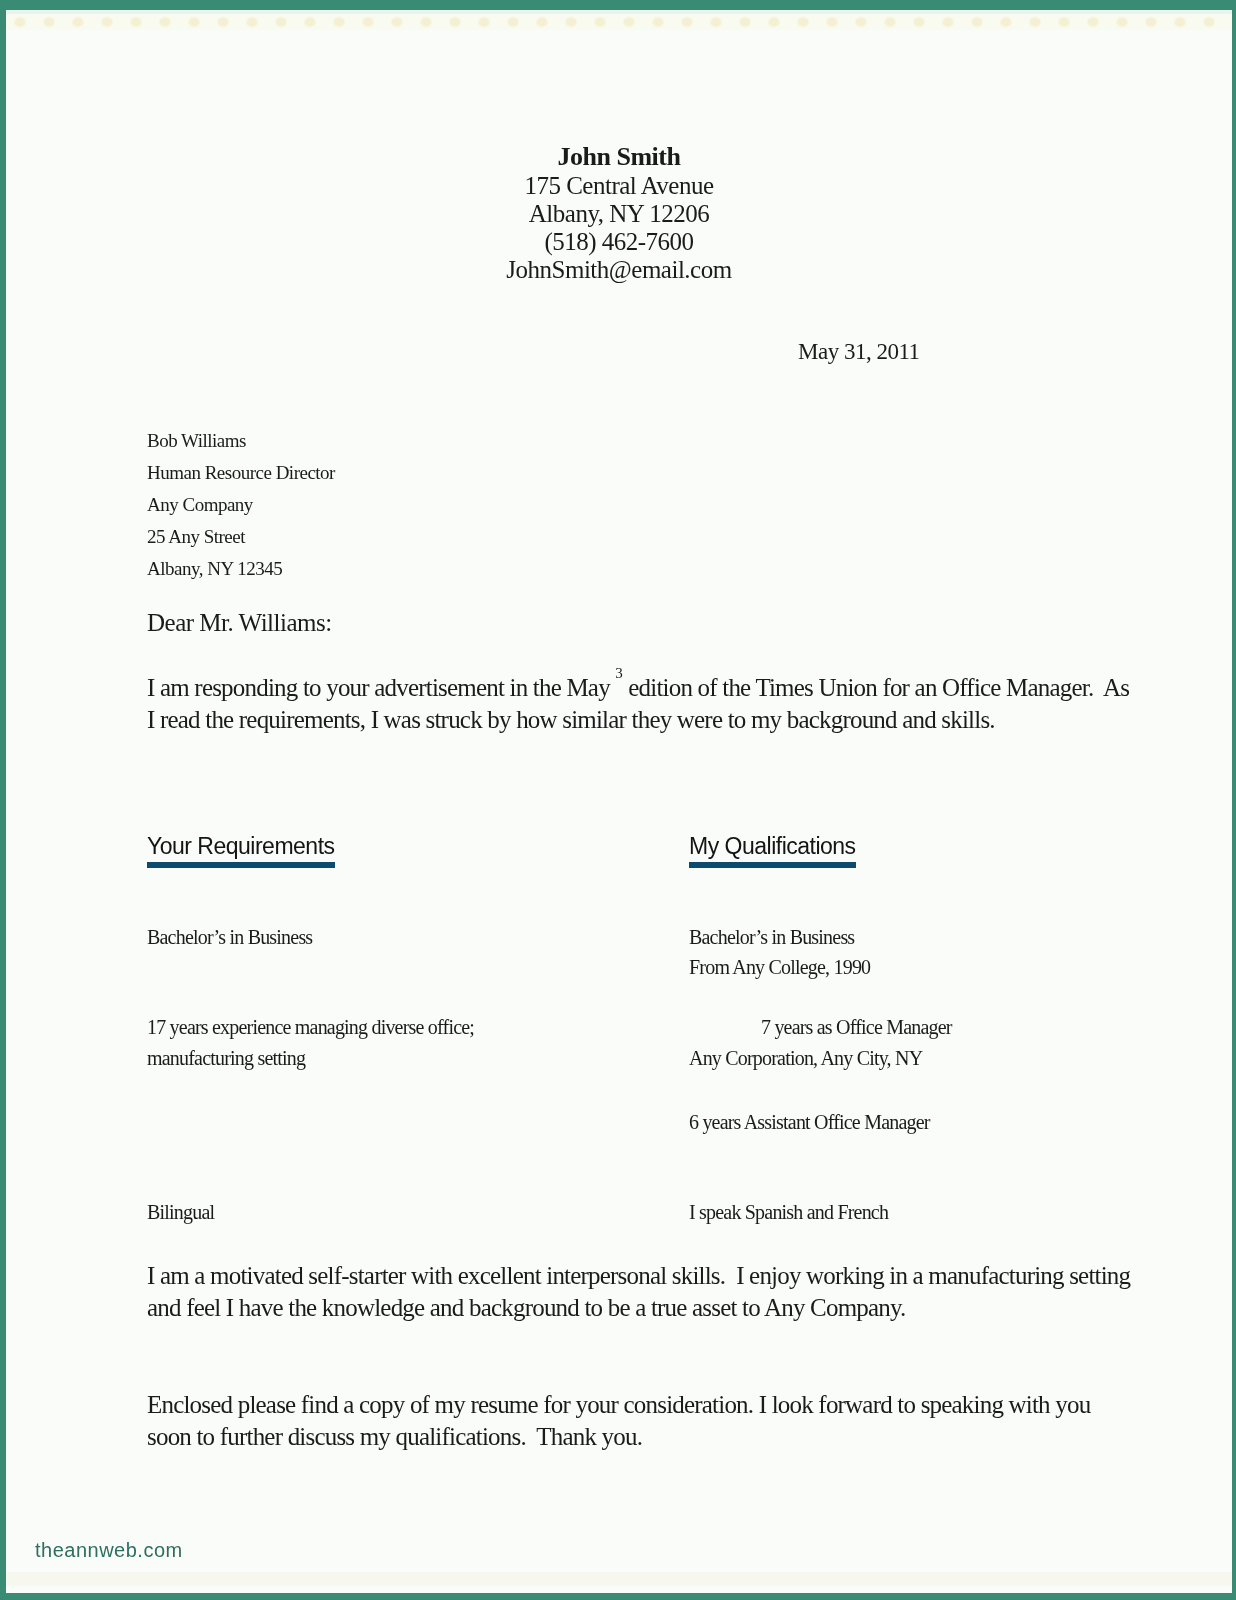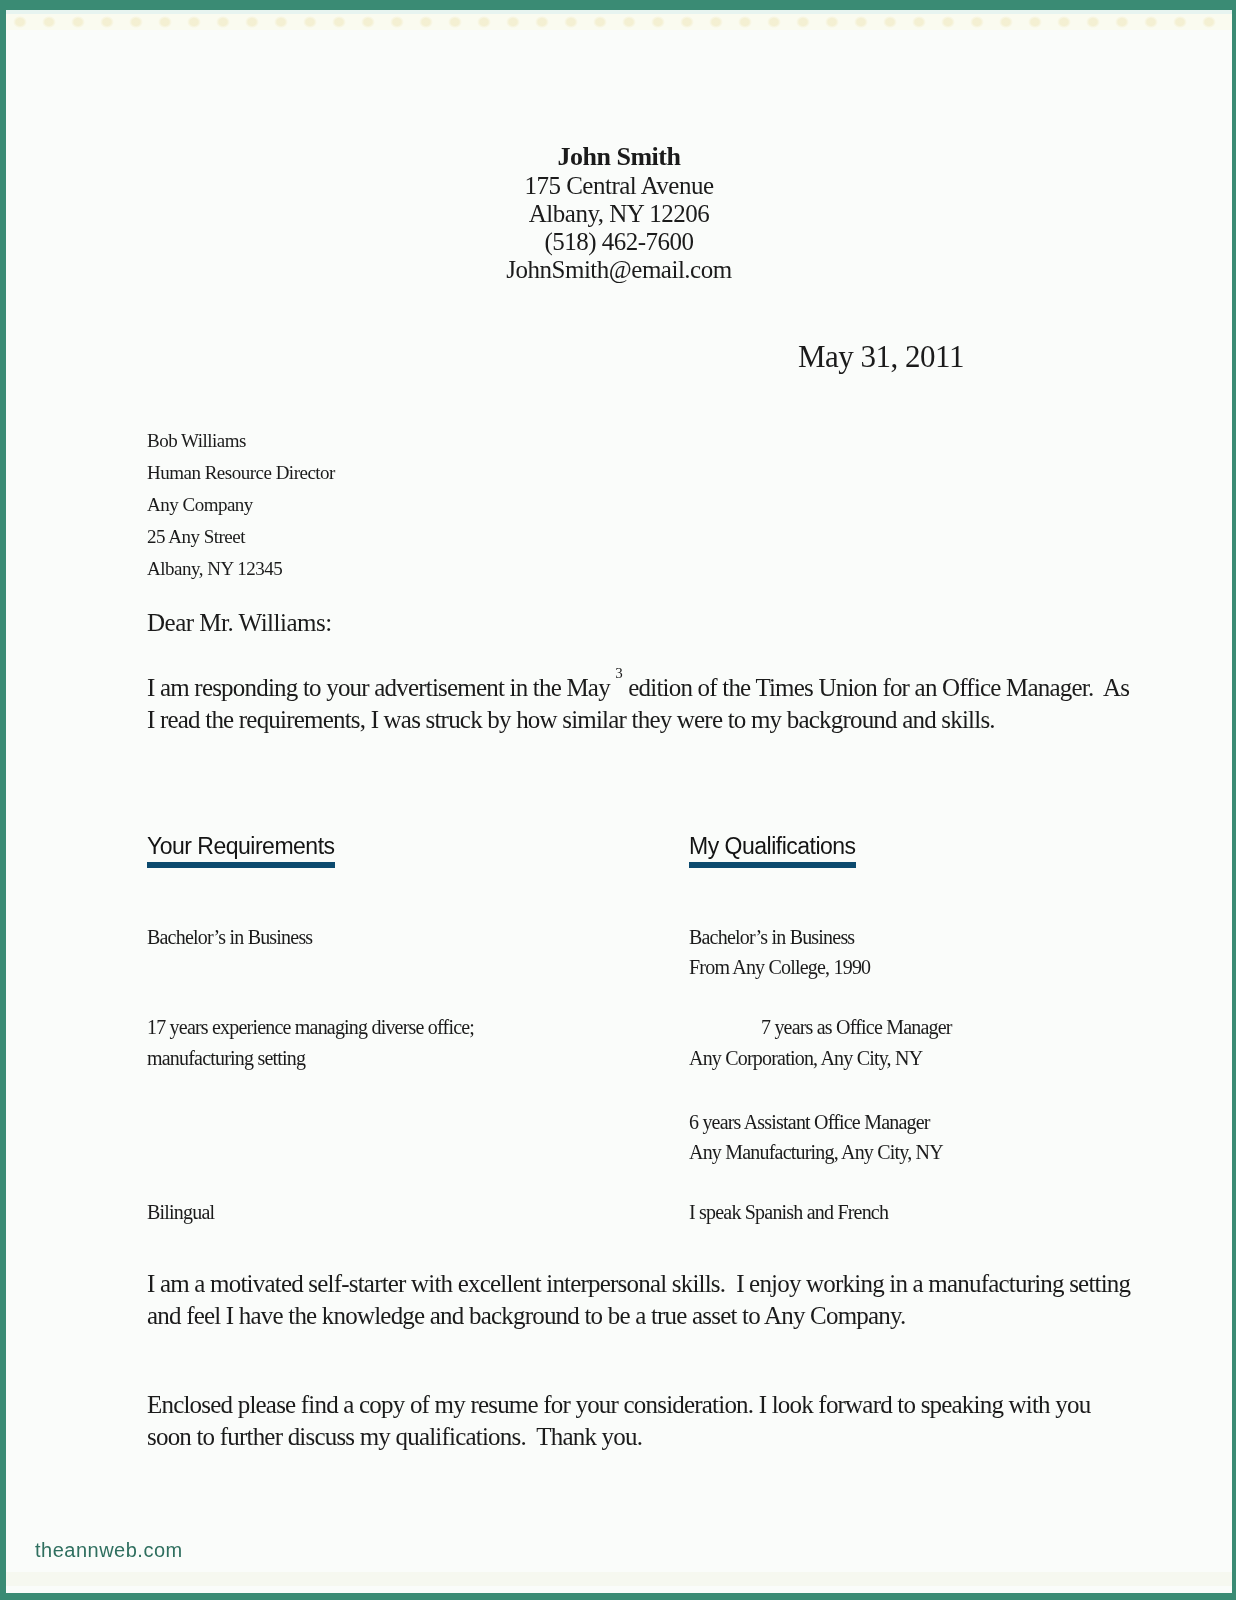--- a/index.html
+++ b/index.html
@@ -40,40 +40,40 @@
 
   .sender {
     position: absolute; top: 132px; left: 0; width: 100%;
     text-align: center; font-size: 25px; line-height: 28px;
     letter-spacing: -0.5px;
   }
   .sender-name { font-weight: bold; font-size: 26px; line-height: 30px; }
 
   .date {
     position: absolute; top: 329px; left: 792px;
-    font-size: 31px; letter-spacing: -0.5px;
+    font-size: 23px; letter-spacing: -0.5px;
   }
 
   .recipient {
     position: absolute; top: 415px; left: 141px;
     font-size: 19px; line-height: 32px; letter-spacing: -0.5px;
   }
 
   .salutation {
     position: absolute; top: 599px; left: 141px;
     font-size: 25px; letter-spacing: -0.5px;
   }
 
   .para {
     position: absolute; left: 141px; width: 985px; margin: 0;
     font-size: 25px; line-height: 32px; letter-spacing: -0.8px;
     white-space: pre-wrap;
   }
   .intro { top: 662px; }
-  .para-2 { top: 1250px; margin-top: 8px; }
+  .para-2 { top: 1250px; }
   .para-3 { top: 1379px; }
   .sup {
     font-size: 15px; line-height: 0;
     position: relative; top: -9px; letter-spacing: 0;
   }
 
   .col-head {
     position: absolute; top: 823px;
     font-family: "Liberation Sans", "DejaVu Sans", sans-serif;
     font-size: 23px; letter-spacing: -0.5px; color: #141414;
@@ -161,21 +161,20 @@
     </div>
     <div class="cmp-cell x-right">
       <div class="indent-1">7 years as Office Manager</div>
       <div>Any Corporation, Any City, NY</div>
     </div>
   </div>
 
   <div class="cmp-row row-3">
     <div class="cmp-cell x-right">
       <div>6 years Assistant Office Manager</div>
-      <div>Any Manufacturing, Any City, NY</div>
     </div>
   </div>
 
   <div class="cmp-row row-4">
     <div class="cmp-cell x-left">
       <div>Bilingual</div>
     </div>
     <div class="cmp-cell x-right">
       <div>I speak Spanish and French</div>
     </div>

